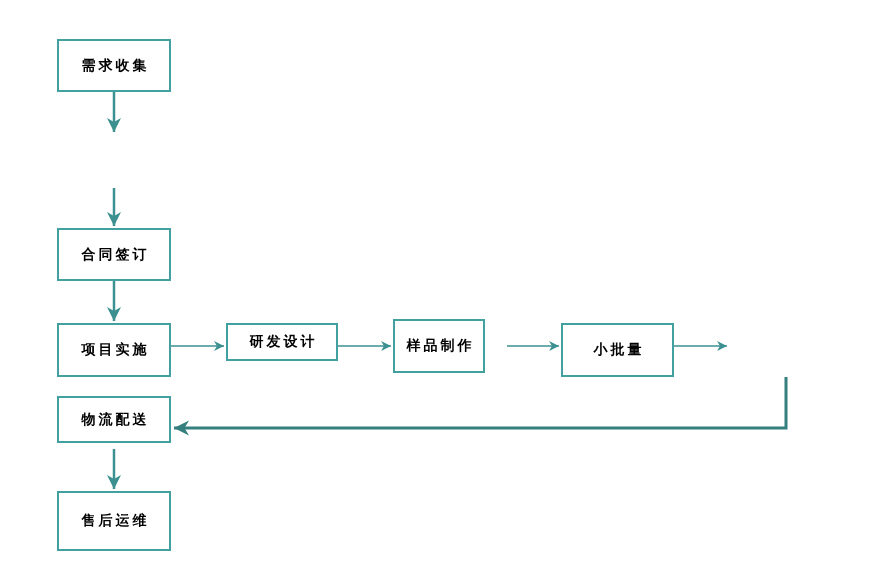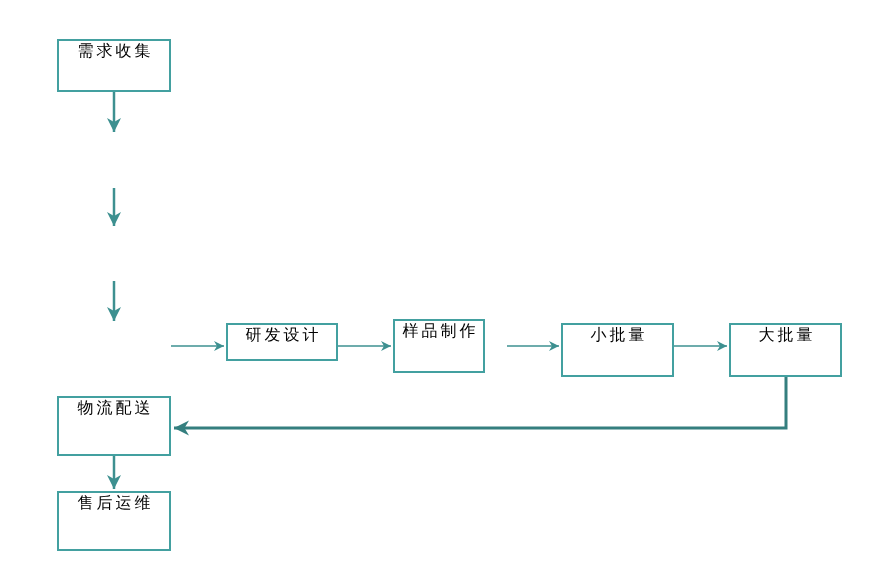--- a/index.html
+++ b/index.html
@@ -27,23 +27,24 @@
   .conn { stroke: var(--arrow); fill: none; }
   .conn.thick { stroke: var(--arrow-thick); }
   .arrowhead { fill: var(--arrow); stroke: none; }
   .arrowhead.thick { fill: var(--arrow-thick); }
   .node {
     position: absolute;
     box-sizing: border-box;
     background: var(--box-fill);
     border: 2px solid var(--box-border);
     display: flex;
+    align-items: center;
     justify-content: center;
-    font-size: 16px;
-    font-weight: normal;
+    font-size: 14px;
+    font-weight: bold;
     color: var(--text);
     letter-spacing: 3px;
     text-indent: 3px;
     white-space: nowrap;
   }
 </style>
 </head>
 <body>
 
 <div class="page">
@@ -73,39 +74,42 @@
     <path class="conn thick" d="M786,377 L786,428 L174,428" stroke-width="3" marker-end="url(#ah-big-thick)"></path>
 
     <line class="conn" x1="114" y1="449" x2="114" y2="489" stroke-width="2.5" marker-end="url(#ah-big)"></line>
   </svg>
 
   <div class="node" style="left:57px; top:39px; width:114px; height:53px;">
     <span>需求收集</span>
   </div>
 
 
+  <div class="node" style="left:57px; top:228px; width:114px; height:53px;">
+    <span>合同签订</span>
+  </div>
 
+  <div class="node" style="left:57px; top:323px; width:114px; height:54px;">
+    <span>项目实施</span>
+  </div>
 
   <div class="node" style="left:226px; top:323px; width:112px; height:38px;">
     <span>研发设计</span>
   </div>
 
   <div class="node" style="left:393px; top:319px; width:92px; height:54px;">
     <span>样品制作</span>
   </div>
 
   <div class="node" style="left:561px; top:323px; width:113px; height:54px;">
     <span>小批量</span>
   </div>
 
-  <div class="node" style="left:729px; top:323px; width:113px; height:54px;">
-    <span>大批量</span>
-  </div>
 
-  <div class="node" style="left:57px; top:396px; width:114px; height:60px;">
+  <div class="node" style="left:57px; top:396px; width:114px; height:47px;">
     <span>物流配送</span>
   </div>
 
   <div class="node" style="left:57px; top:491px; width:114px; height:60px;">
     <span>售后运维</span>
   </div>
 
 </div>
 
 </body></html>

